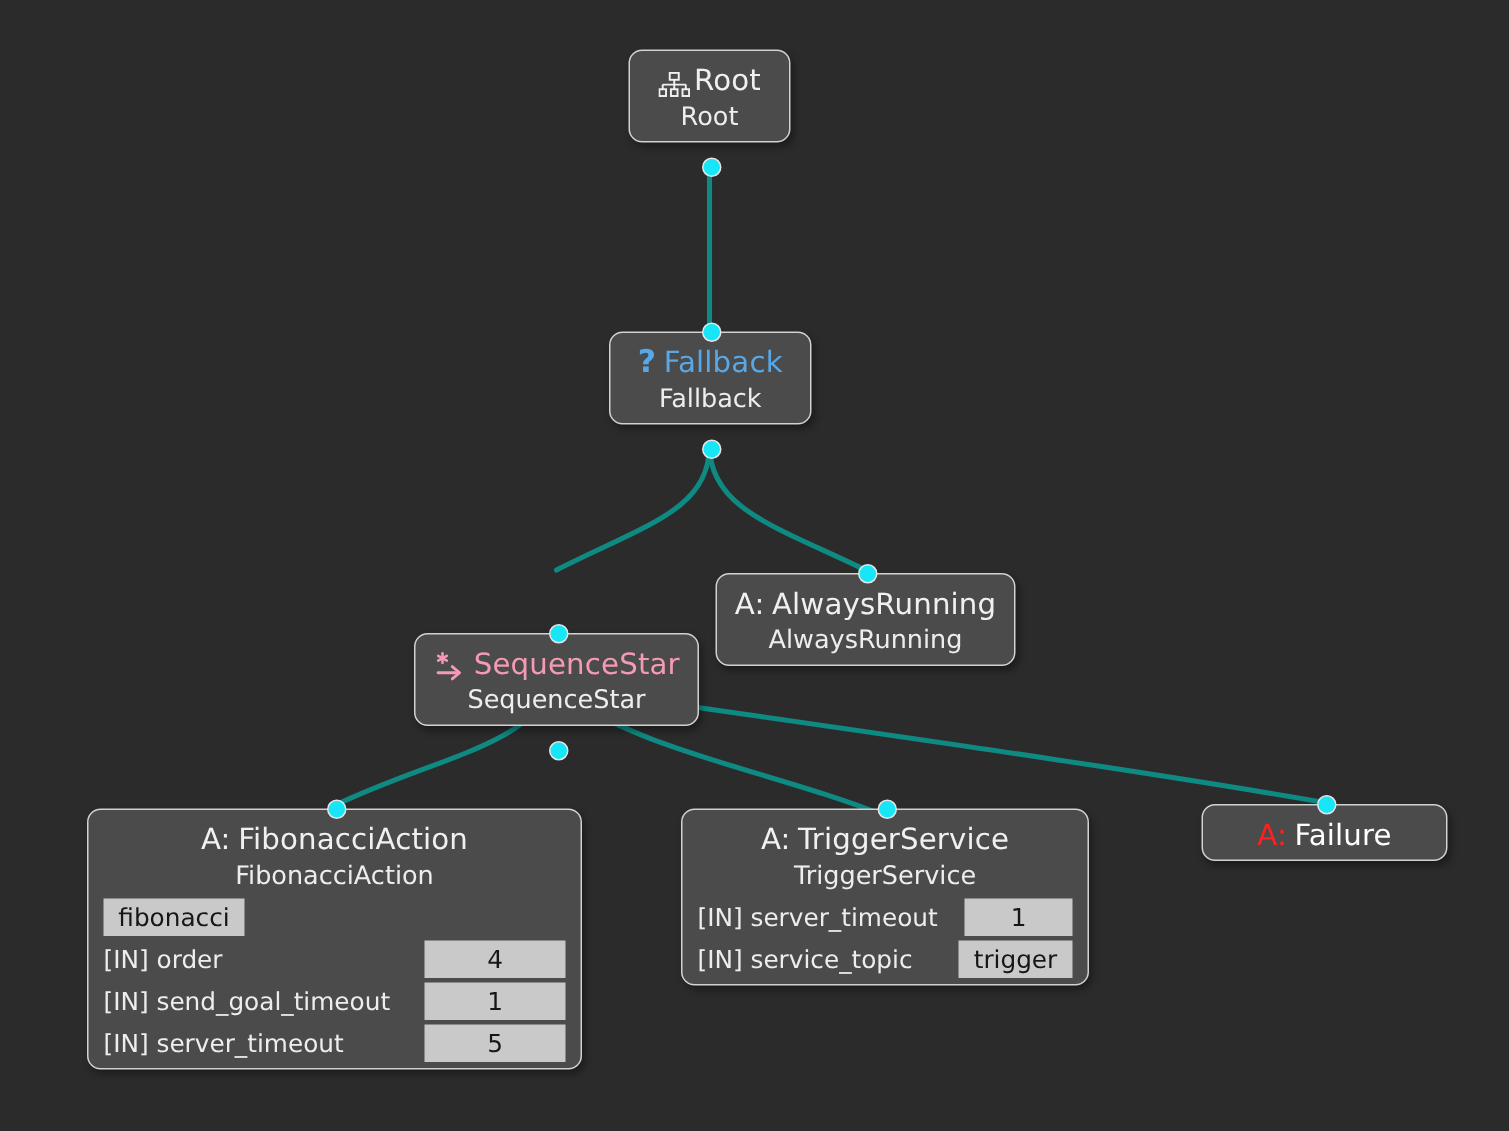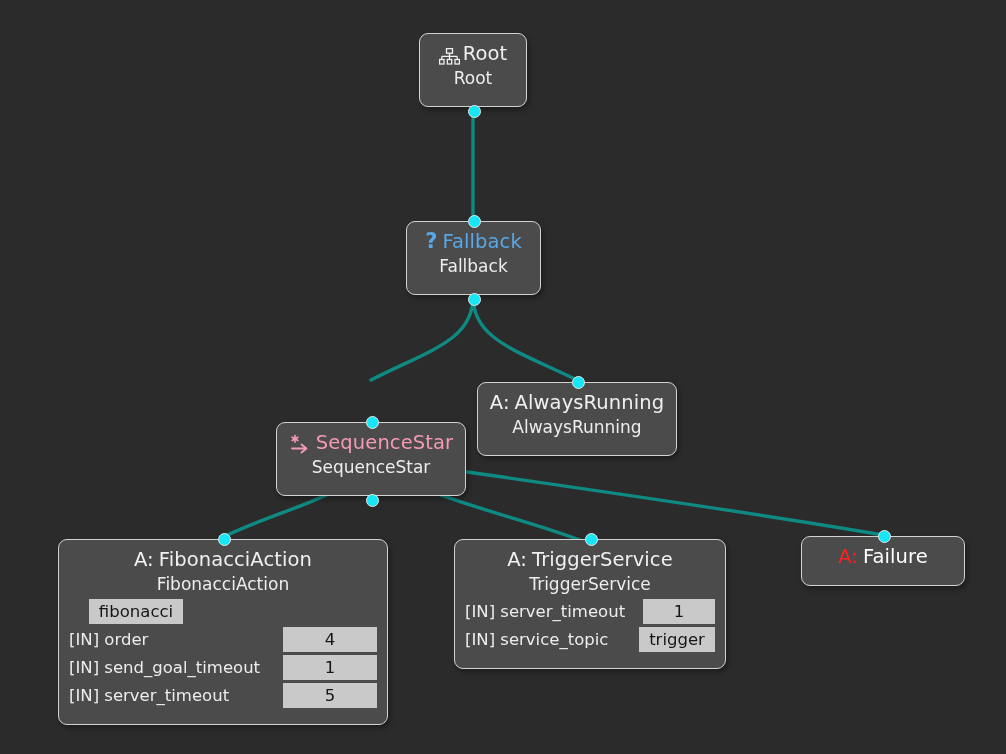--- a/index.html
+++ b/index.html
@@ -49,21 +49,21 @@
     height: 754px;
     z-index: 2;
   }
 
   .bt-node {
     position: absolute;
     box-sizing: border-box;
     background: #4b4b4b;
     border: 1.6px solid #d2d2d2;
     border-radius: 9px;
-    padding: 7px 10px 16px 10px;
+    padding: 7px 10px 4px 10px;
     box-shadow: 2px 3px 5px rgba(0,0,0,0.35);
   }
 
   .node-title {
     display: flex;
     align-items: center;
     justify-content: center;
     gap: 2px;
     font-size: 19.5px;
     line-height: 25px;
@@ -233,21 +233,21 @@
     </div>
 
     <div class="bt-node" style="left:58px; top:539px; width:330px;">
       <div class="node-title title-white">
         <span class="tprefix">A:</span>
         <span class="tname">FibonacciAction</span>
       </div>
       <div class="node-subtitle">FibonacciAction</div>
       <div class="params">
         <div class="param-row">
-          <span class="param-val" style="width:94px;margin-left:20px;">fibonacci</span>
+          <span class="param-val" style="width:94px;">fibonacci</span>
         </div>
         <div class="param-row">
           <span class="param-key">[IN] order</span>
           <span class="param-val" style="width:94px;">4</span>
         </div>
         <div class="param-row">
           <span class="param-key">[IN] send_goal_timeout</span>
           <span class="param-val" style="width:94px;">1</span>
         </div>
         <div class="param-row">

